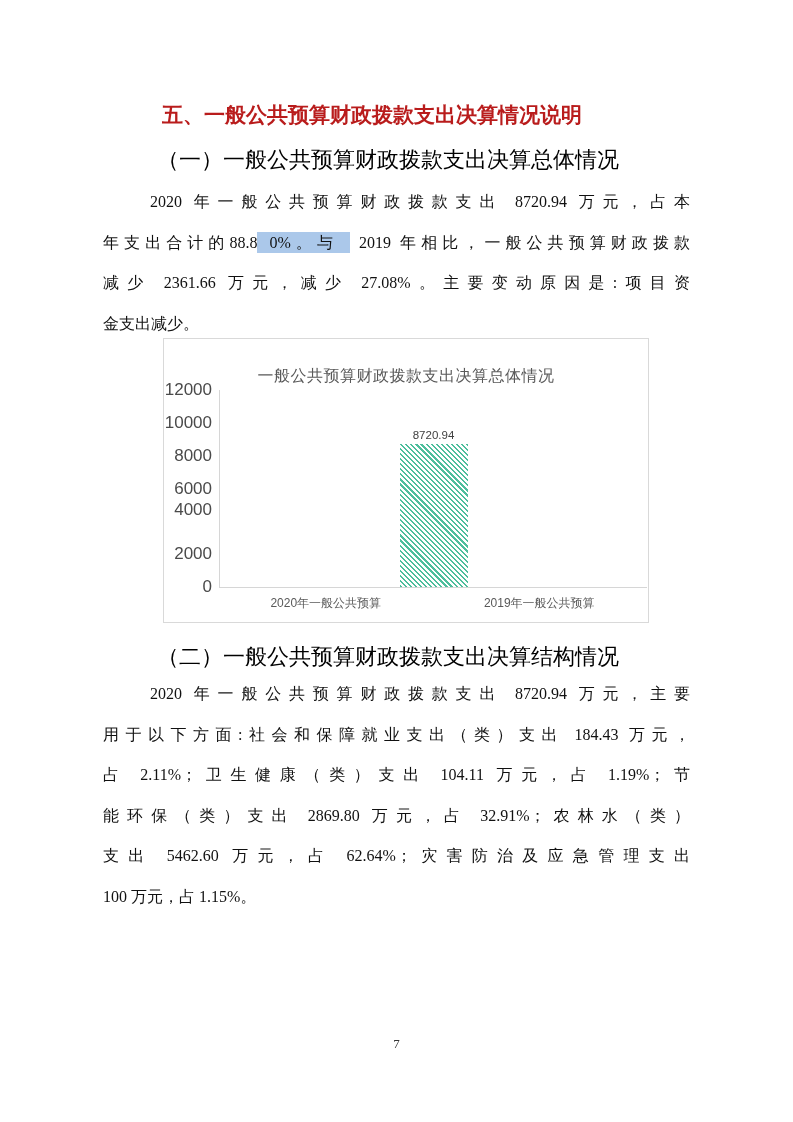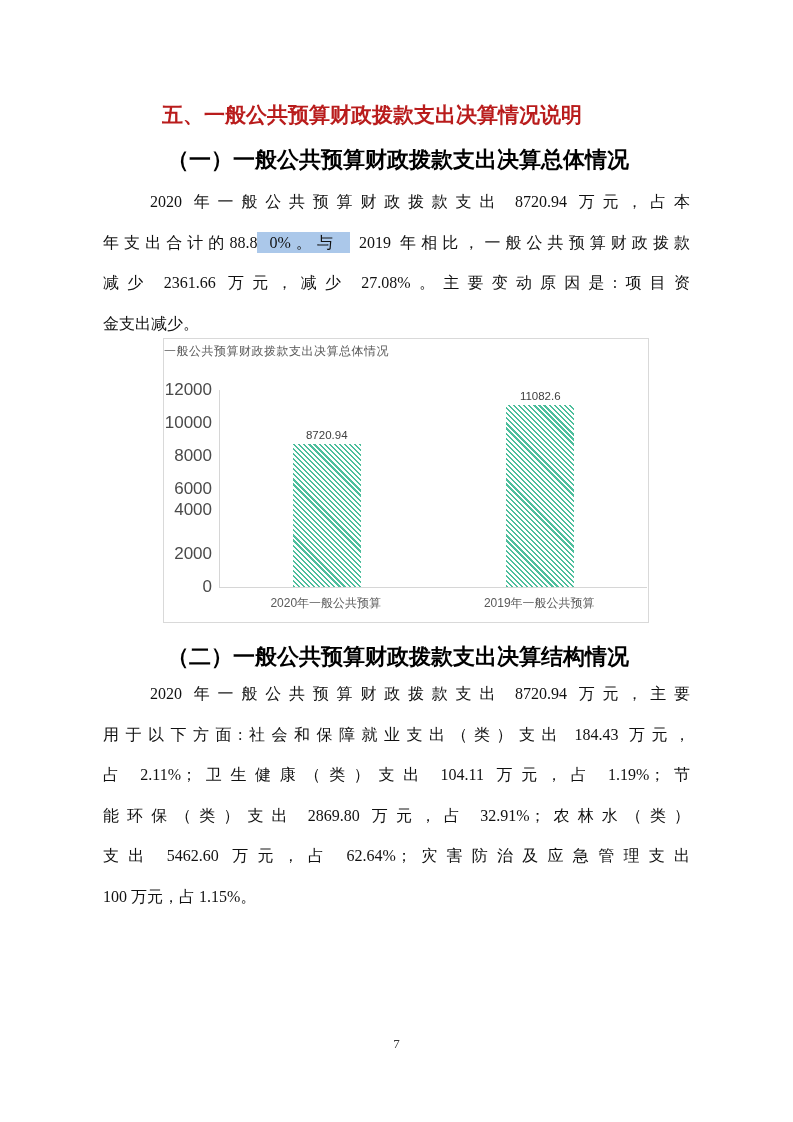--- a/index.html
+++ b/index.html
@@ -8,22 +8,22 @@
     position:relative; width:793px; height:1122px; margin:0 auto;
     background:#ffffff; overflow:hidden;
     font-family:"Liberation Serif", serif; color:#000;
   }
   .h1 {
     position:absolute; left:162px; top:101px;
     font-family:"Liberation Sans", sans-serif;
     font-size:21px; font-weight:bold; line-height:28px; color:#b91c1c;
   }
   .h2 {
-    position:absolute; left:167px;
-    font-size:22px; font-weight:bold; line-height:29px; color:#000;
+    position:absolute; left:157px;
+    font-size:22px; font-weight:normal; line-height:29px; color:#000;
     font-family:"Liberation Serif", serif;
   }
   .h2a { top:145px; }
   .h2b { top:642px; }
   .para {
     position:absolute; left:103px; width:587px;
     font-size:16px; line-height:40.5px; color:#111;
   }
   .para1 { top:182px; }
   .para2 { top:674px; }
@@ -32,22 +32,22 @@
   .indent { text-indent:47px; }
   .hl { background:var(--highlight,#abc8ea); padding:2px 12px; }
 
   
   .chart {
     position:absolute; left:163px; top:338px; width:486px; height:285px;
     background:#fff; border:1px solid var(--chart-border,#d9d9d9);
     font-family:"Liberation Sans", sans-serif; box-sizing:border-box;
   }
   .chart-title {
-    position:absolute; left:0; top:1px; width:100%;
-    text-align:left; font-size:12px; line-height:22px;
+    position:absolute; left:0; top:26px; width:100%;
+    text-align:center; font-size:16px; line-height:22px;
     color:var(--chart-text,#595959); letter-spacing:0.5px;
   }
   .yaxis { position:absolute; left:0; top:51px; width:48px; height:197px; }
   .ytick {
     position:absolute; right:0; transform:translateY(-50%);
     font-size:17px; color:#4a4a4a; text-align:right; width:100%;
   }
   .plot {
     position:absolute; left:55px; top:51px; width:427px; height:197px;
     border-left:1px solid var(--axis-line,#d6d6d6);
@@ -102,24 +102,20 @@
         <div class="ytick" style="top: 98.5px;">6000</div>
         <div class="ytick" style="top: 120px;">4000</div>
         <div class="ytick" style="top: 164.167px;">2000</div>
         <div class="ytick" style="top: 197px;">0</div>
       </div>
     <div class="plot" id="plot">
         <div class="slot">
           <div class="bar-label">8720.94</div>
           <div class="bar" style="height: 143.169px;"></div>
         </div>
-        <div class="slot">
-          <div class="bar-label">11082.6</div>
-          <div class="bar" style="height: 181.939px;"></div>
-        </div>
       </div>
     <div class="xlabels" id="xlabels">
         <div class="xlabel">2020年一般公共预算</div>
         <div class="xlabel">2019年一般公共预算</div>
       </div>
   </div>
 
   <div class="h2 h2b">（二）一般公共预算财政拨款支出决算结构情况</div>
 
   <div class="para para2">

